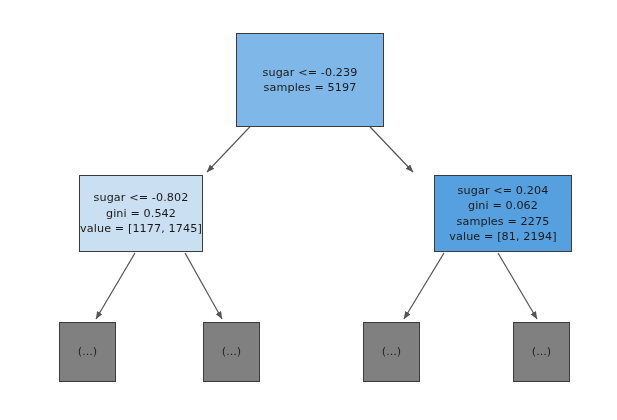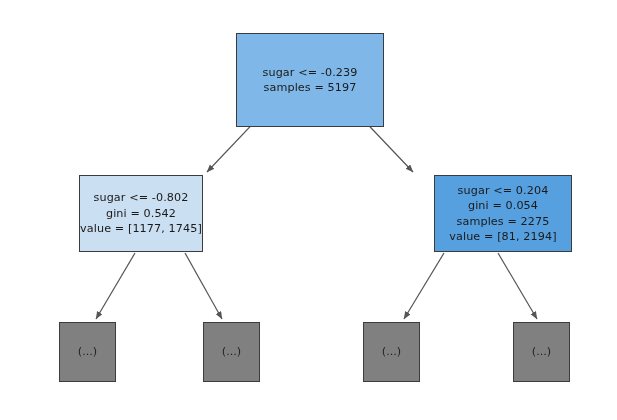--- a/index.html
+++ b/index.html
@@ -82,21 +82,21 @@
         <div class="node-line">sugar &lt;= -0.239</div>
         <div class="node-line">samples = 5197</div>
       </div>
       <div class="node" style="left: 79px; top: 175px; width: 124px; height: 77px; background: rgb(203, 223, 242); border-color: rgb(60, 60, 60);">
         <div class="node-line">sugar &lt;= -0.802</div>
         <div class="node-line">gini = 0.542</div>
         <div class="node-line">value = [1177, 1745]</div>
       </div>
       <div class="node" style="left: 401px; top: 175px; width: 138px; height: 77px; background: rgb(86, 160, 224); border-color: rgb(60, 60, 60); margin-left: 33px;">
         <div class="node-line">sugar &lt;= 0.204</div>
-        <div class="node-line">gini = 0.054</div>
+        <div class="node-line">gini = 0.062</div>
         <div class="node-line">samples = 2275</div>
         <div class="node-line">value = [81, 2194]</div>
       </div>
     </div>
   <div id="leaf-layer">
       <div class="leaf" style="left: 59px; top: 322px; width: 57px; height: 60px; background: rgb(128, 128, 128); border-color: rgb(60, 60, 60);">
         <span class="leaf-label">(...)</span>
       </div>
       <div class="leaf" style="left: 203px; top: 322px; width: 57px; height: 60px; background: rgb(128, 128, 128); border-color: rgb(60, 60, 60);">
         <span class="leaf-label">(...)</span>

